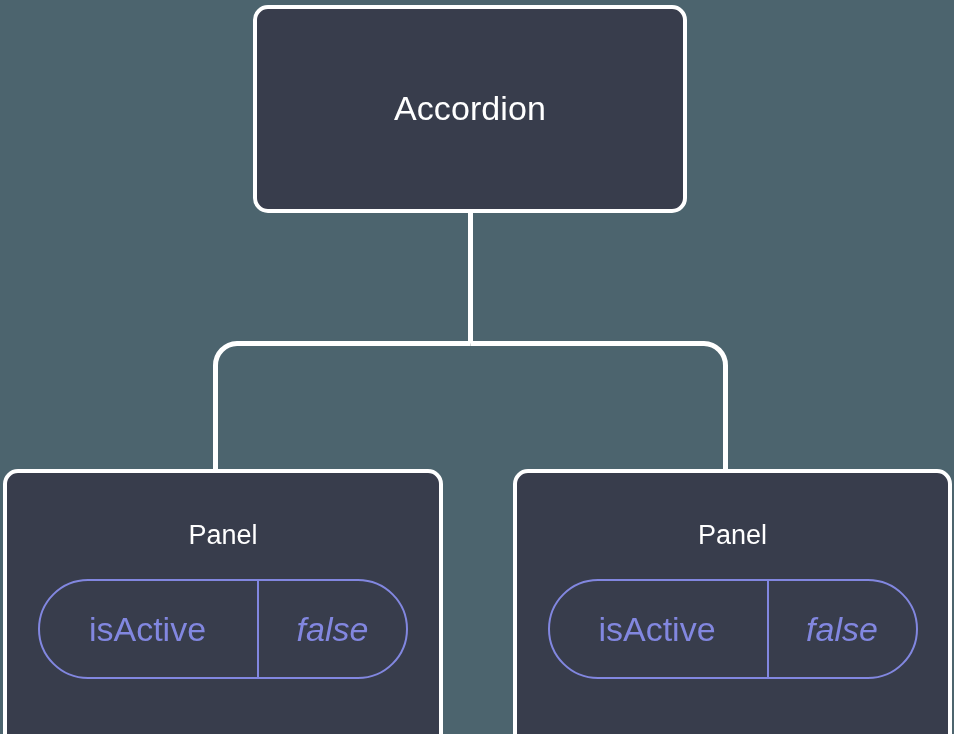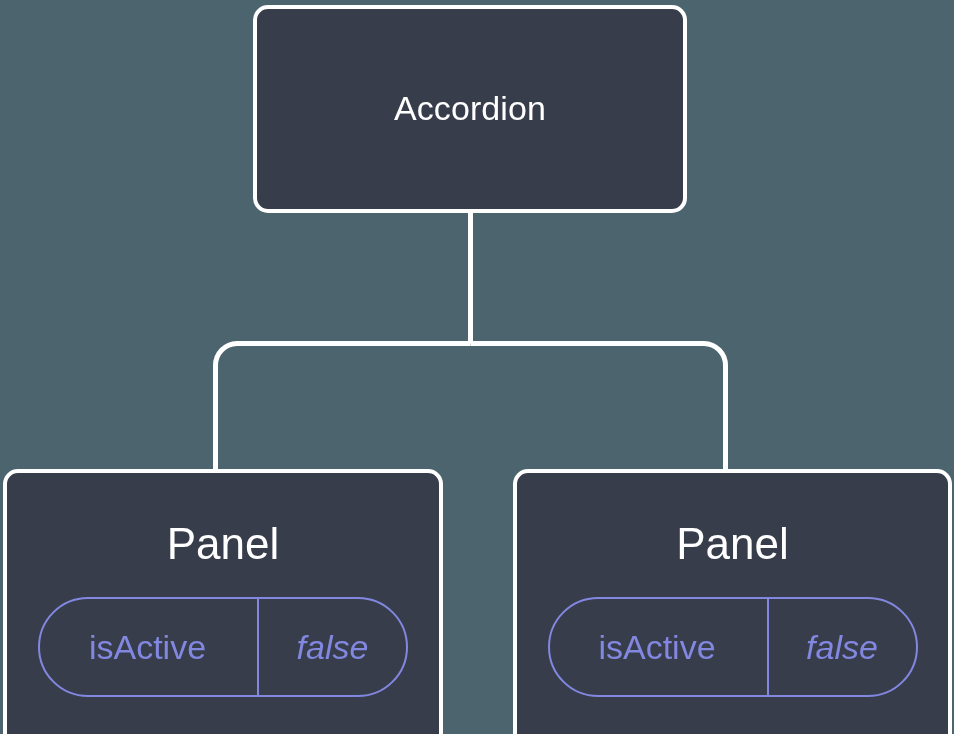--- a/index.html
+++ b/index.html
@@ -64,21 +64,21 @@
     height: 290px;
     top: 469px;
     justify-content: flex-start;
     padding-top: 48px;
   }
   .node-child.left  { left: 3px; }
   .node-child.right { left: 513px; width: 439px; }
 
   .child-title {
     color: #ffffff;
-    font-size: 44px;
+    font-size: 27px;
     line-height: 1.05;
     white-space: nowrap;
     font-weight: 400;
     margin-bottom: 30px;
   }
 
   
   .pill {
     box-sizing: border-box;
     height: 100px;

